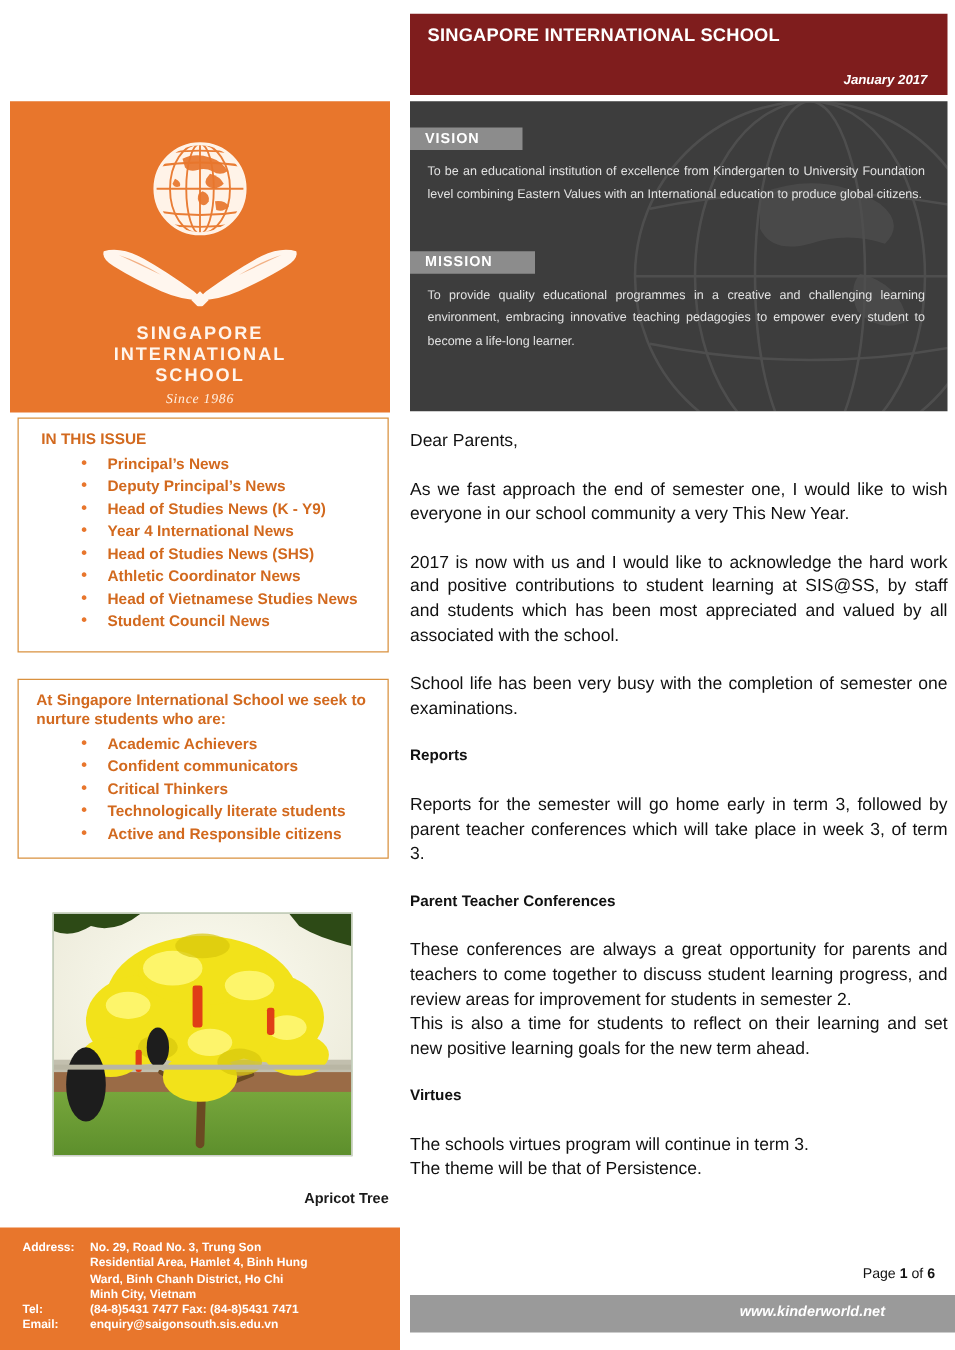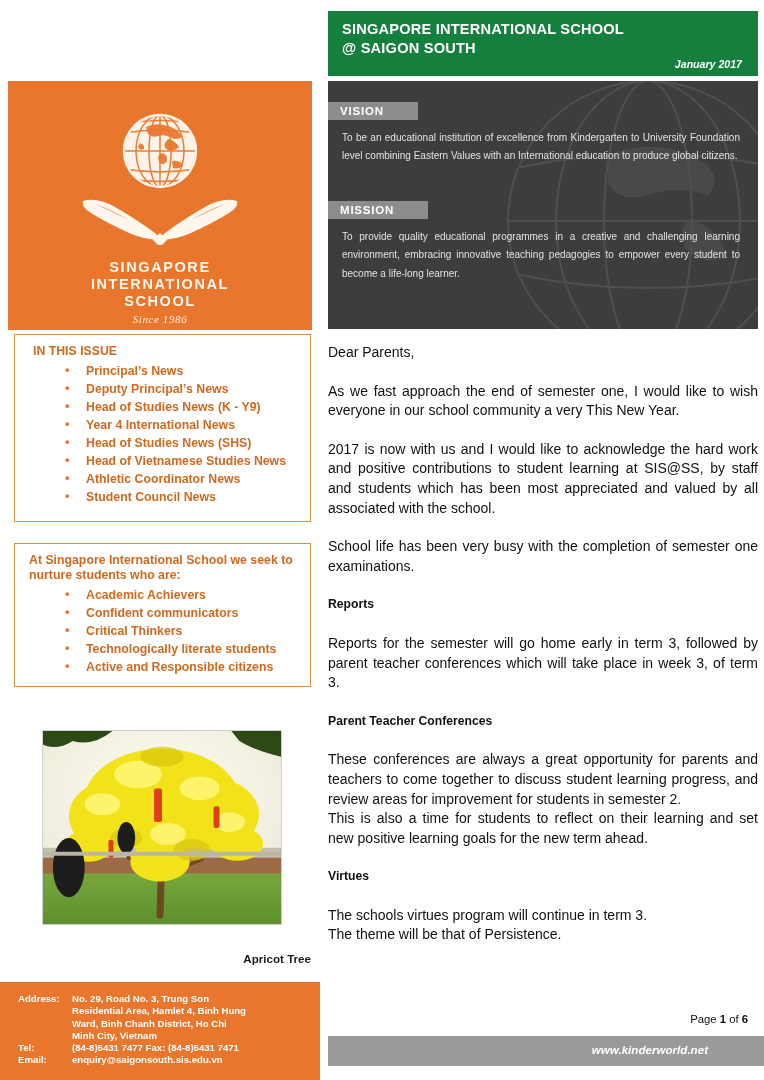--- a/index.html
+++ b/index.html
@@ -73,21 +73,21 @@
   .addr-row { display: flex; font-size: 9.6px; font-weight: bold; line-height: 12.3px; }
   .addr-label { width: 72px; flex: 0 0 72px; padding-left: 18px; }
   .addr-val { flex: 1; padding-right: 6px; }
   .addr-inner { padding-top: 11px; }
 
   
   .right-col { position: absolute; left: 322px; top: 0; width: 442px; height: 1080px; }
 
   .head-bar {
     position: absolute; left: 6px; top: 11px; width: 430px; height: 65px;
-    background: #15803d; color: #ffffff;
+    background: #7f1d1d; color: #ffffff;
   }
   .head-title {
     padding: 9px 0 0 14px; font-size: 14.6px; font-weight: bold;
     letter-spacing: .2px; line-height: 19px;
   }
   .head-date {
     position: absolute; right: 16px; bottom: 6px;
     font-style: italic; font-weight: bold; font-size: 10.6px;
   }
 
@@ -192,22 +192,22 @@
     </div>
 
     <div class="ob issue-box">
       <div class="box-title">IN THIS ISSUE</div>
       <ul class="oli">
         <li>Principal’s News</li>
         <li>Deputy Principal’s News</li>
         <li>Head of Studies News (K - Y9)</li>
         <li>Year 4 International News</li>
         <li>Head of Studies News (SHS)</li>
+        <li>Athletic Coordinator News</li>
         <li>Head of Vietnamese Studies News</li>
-        <li>Athletic Coordinator News</li>
         <li>Student Council News</li>
       </ul>
     </div>
 
     <div class="ob values-box">
       <div class="box-title">At Singapore International School we seek to nurture students who are:</div>
       <ul class="oli">
         <li>Academic Achievers</li>
         <li>Confident communicators</li>
         <li>Critical Thinkers</li>
@@ -302,21 +302,20 @@
         </div>
       </div>
     </div>
   </div>
 
   <div class="right-col">
 
     <div class="head-bar">
       <div class="head-title">
         <div>SINGAPORE INTERNATIONAL SCHOOL</div>
-        <div>@ SAIGON SOUTH</div>
       </div>
       <div class="head-date">January 2017</div>
     </div>
 
     <div class="vm-box">
       <div class="vm-globe">
         <svg viewBox="0 0 300 300" width="300" height="300">
           <g stroke="#ffffff" stroke-width="2" fill="none">
             <circle cx="150" cy="150" r="140"></circle>
             <ellipse cx="150" cy="150" rx="92" ry="140"></ellipse>

